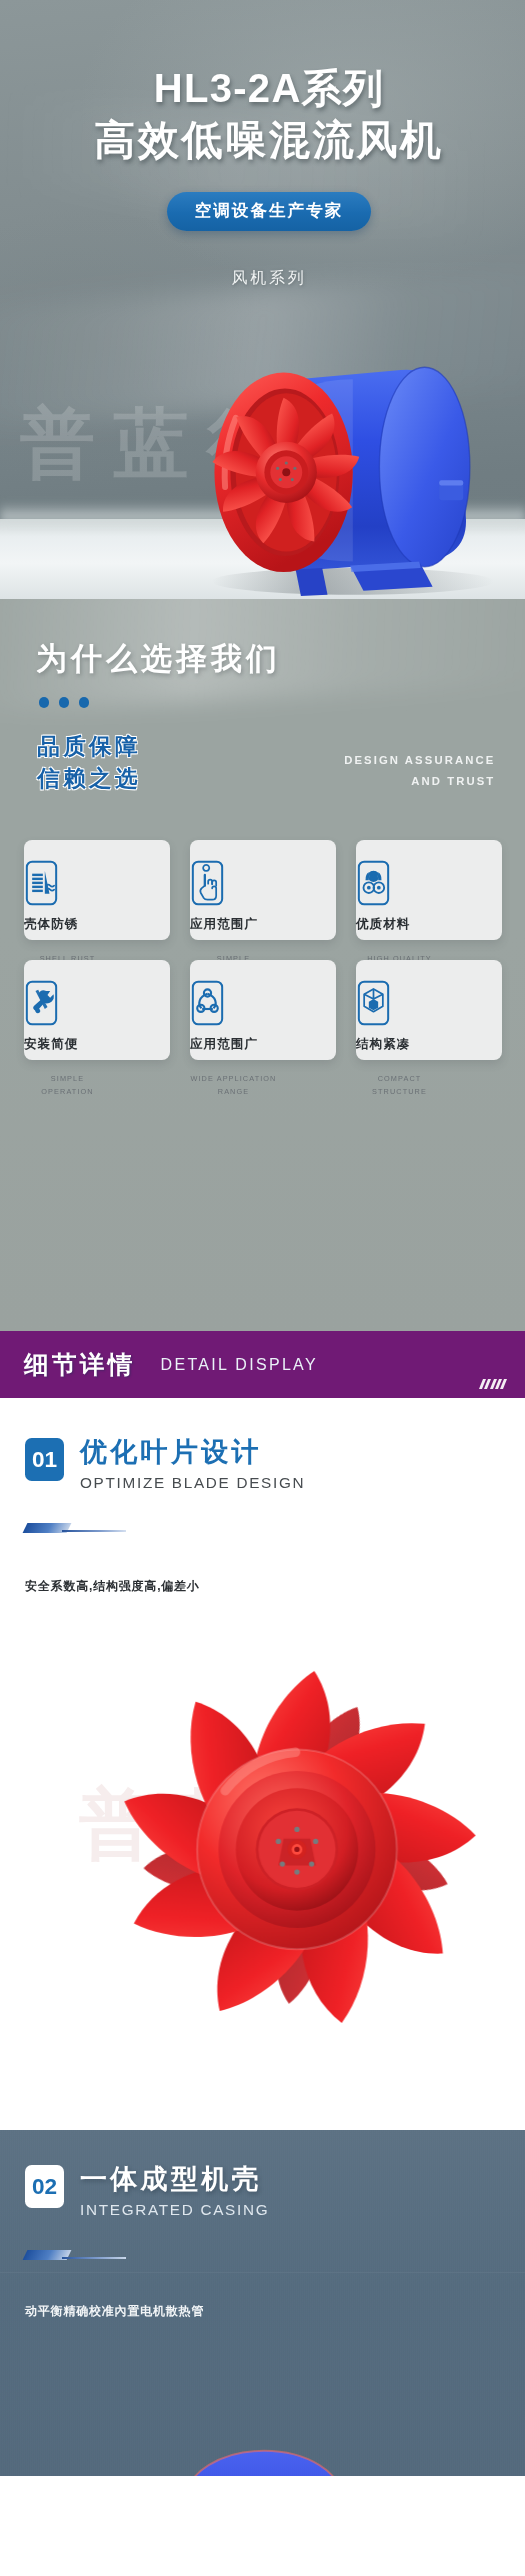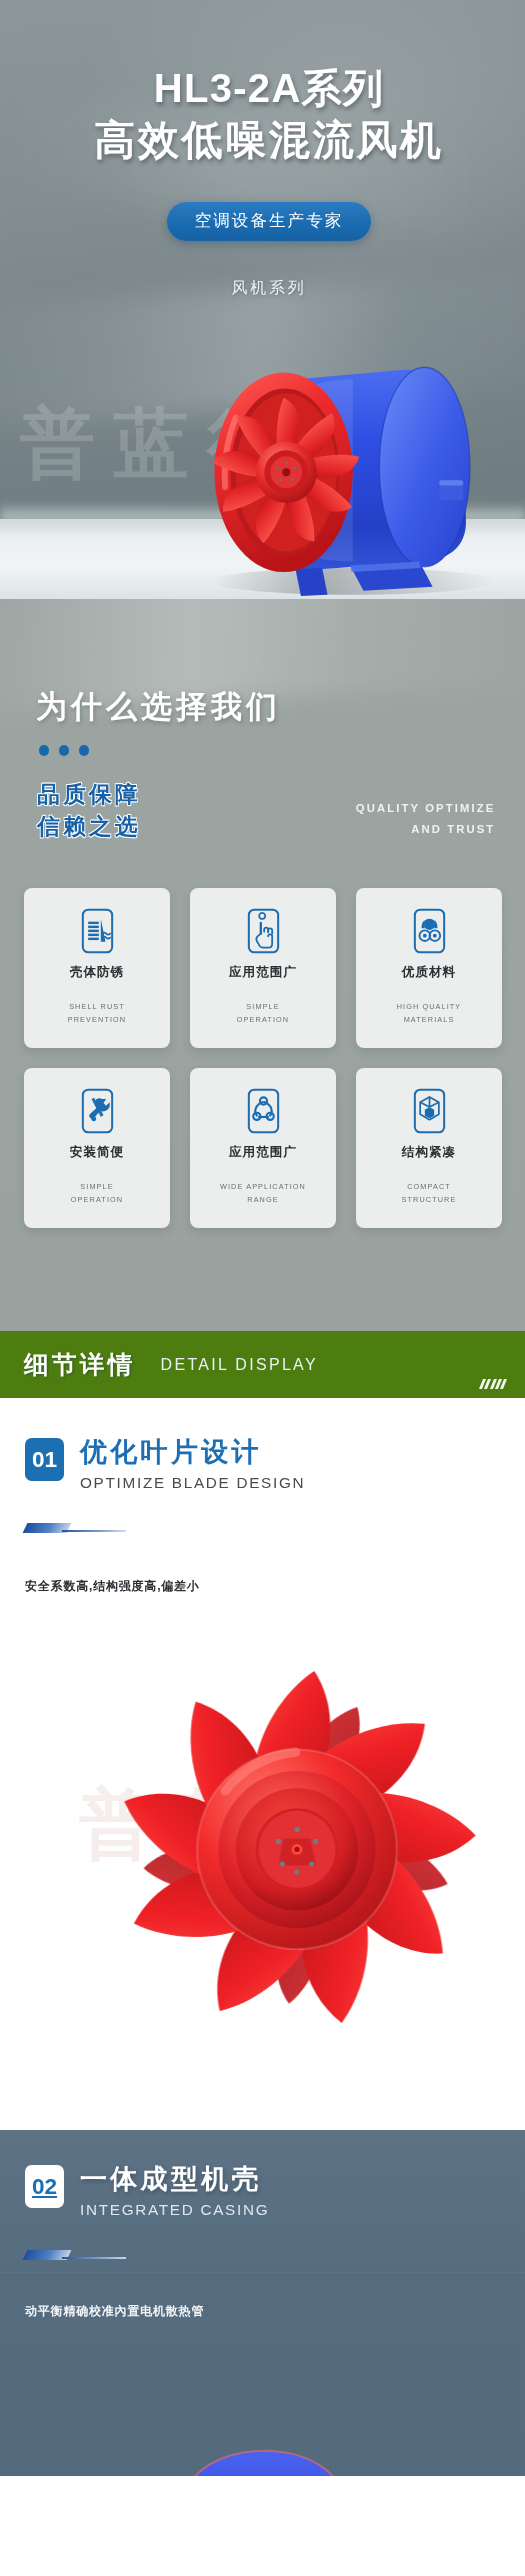--- a/index.html
+++ b/index.html
@@ -38,23 +38,23 @@
     background:linear-gradient(180deg,rgba(210,218,219,0) 0%,rgba(214,222,223,.85) 100%);
     filter:blur(4px);
   }
   .hero-inner { position:relative; z-index:4; text-align:center; padding-top:64px;padding-left:12px; }
   .hero-title {
     font-size:40px; font-weight:700; color:#fff; letter-spacing:1.3px; line-height:1.22;
     text-shadow:1.3px 2.7px 4.7px rgba(40,50,55,.45);
   }
   .hero-title .ln2 { display:block; font-size:41px; letter-spacing:2.7px; margin-top:2.7px; }
   .hero-badge {
-    display:inline-block; margin-top:36px; padding:8px 28px 9.3px;
+    display:inline-block; margin-top:26px; padding:8px 28px 9.3px;
     background:linear-gradient(180deg,#2b7cc0 0%,#1a6bb0 55%,#1562a4 100%);
-    color:#fff; font-size:16.6px; letter-spacing:2px; font-weight:400;
+    color:#fff; font-size:16.6px; letter-spacing:2px; font-weight:700;
     border-radius:24px; box-shadow:0 3.3px 9.3px rgba(20,60,100,.32);
   }
   .hero-sub {
     margin-top:37px; color:#f0f3f3; font-size:16px; letter-spacing:2.7px; font-weight:500;
     text-shadow:0.7px 1.3px 3.3px rgba(40,50,55,.35);
   }
 
   
   .hero-fan { position:absolute; left:153px; top:318px; width:373px; height:286px; z-index:3; }
   .hero-fan svg { width:100%; height:100%; display:block; }
@@ -72,67 +72,67 @@
     position:relative; width:526px; height:732px;
     background:linear-gradient(180deg,#9ba4a1 0%,#9ba4a1 45%,#9aa29f 100%);
     padding:0 24px; overflow:hidden;
   }
   .why-top-sheen {
     position:absolute; left:-5%; top:-27px; width:110%; height:126px;
     background:linear-gradient(95deg,rgba(255,255,255,0) 0%,rgba(255,255,255,.26) 38%,rgba(255,255,255,.10) 66%,rgba(255,255,255,0) 100%);
     filter:blur(10.7px); transform:rotate(-3deg);
   }
   .why h2 {
-    position:relative; z-index:2; padding-top:87px;
+    position:relative; z-index:2; padding-top:39px;
     font-size:31px; font-weight:700; color:#fff; letter-spacing:4px;
     text-shadow:1.3px 2px 4px rgba(60,70,72,.36); margin-left:12px;
   }
   .dots { position:relative; z-index:2; margin:17.3px 0 0 14.6px; display:flex; gap:9.3px; }
   .dots i { width:10.7px; height:10.7px; border-radius:50%; background:#1868ad; display:block; }
   .why-row { position:relative; z-index:2; display:flex; align-items:flex-end;
              justify-content:space-between; margin:22.6px 6.7px 0 13.3px; }
   .why-cn { font-size:22.6px; font-weight:700; color:#1761a8; letter-spacing:3.3px; line-height:1.45;
             text-shadow:0 0 1.3px #fff, 0.7px 0.7px 0 #fff, -0.7px 0.7px 0 #fff, 0.7px -0.7px 0 #fff, -0.7px -0.7px 0 #fff; }
   .why-en { text-align:right; color:#f0f2f2; font-size:11.3px; letter-spacing:2.1px;
             line-height:1.85; font-weight:600; padding-bottom:4px; }
 
   .cards { position:relative; z-index:2; margin-top:44px; display:grid;
            grid-template-columns:repeat(3,1fr); gap:20px 20px; }
   .card {
-    background:#eceded; border-radius:8px; height:160px;
-    display:flex; flex-direction:column; align-items:center; justify-content:flex-start;
+    background:#eceded; border-radius:8px; height:100px;
+    display:flex; flex-direction:column; justify-content:flex-start;
     padding-top:18.6px; box-shadow:0 4px 8px rgba(60,70,72,.16);
   }
   .card-ico { width:35px; height:48px; display:flex; align-items:center; justify-content:center; }
   .card-ico svg { width:35px; height:48px; display:block; }
   .card-cn { margin-top:9.3px; font-size:12.6px; font-weight:700; color:#2a2f33; letter-spacing:1px; }
   .card-en { margin-top:20px; font-size:7.3px; color:#6a7075; letter-spacing:1.1px;
              text-align:center; line-height:1.75; max-width:87px; }
 
   
   .banner {
-    position:relative; width:526px; height:67px; background:#4d7c0f;
+    position:relative; width:526px; height:67px; background:#701a75;
     display:flex; align-items:center; padding:0 24px; overflow:hidden;
   }
   .banner-cn { color:#fff; font-size:24.6px; font-weight:700; letter-spacing:3.3px;
                text-shadow:1.3px 1.3px 2px rgba(10,50,80,.35); }
   .banner-en { color:#eaf2f8; font-size:16px; letter-spacing:2.3px; margin-left:25px; font-weight:500; }
   .banner-slashes { position:absolute; right:21px; bottom:9.3px; display:flex; gap:2.7px; }
   .banner-slashes i { display:block; width:2.7px; height:10px; background:#fff; transform:skewX(-22deg); opacity:.92; }
 
   
   .sec01 { position:relative; width:498px; height:732px; background:#fff; overflow:hidden; }
   .sec-head { display:flex; align-items:flex-start; padding:40px 0 0 25px; }
   .num-badge {
     width:39px; height:43px; border-radius:6.7px; flex:none;
     display:flex; align-items:center; justify-content:center;
     font-size:22.6px; font-weight:700; letter-spacing:0px;
   }
   .num-badge.fill { background:#1c6fb3; color:#fff; }
-  .num-badge.ghost { background:#fff; color:#1c6fb3;text-decoration:underline; }
+  .num-badge.ghost { background:#fff; color:#1c6fb3; }
   .sec-titles { margin-left:16px; padding-top:1.3px; }
   .sec-cn { font-size:27px; font-weight:700; letter-spacing:3.3px; line-height:1.02; }
   .sec-en { font-size:15.3px; letter-spacing:1.7px; margin-top:6.7px; font-weight:400; }
   .sec01 .sec-cn { color:#1c6fb3; }
   .sec01 .sec-en { color:#474c50; }
   .divider { position:relative; margin:31px 0 0 25px; width:101px; height:10px; }
   .divider .slab {
     position:absolute; left:0; top:0; width:44px; height:10px;
     background:linear-gradient(90deg,#1d4f9e 0%,#4f7fc4 55%,#c3d2e8 100%);
     transform:skewX(-26deg);
@@ -299,21 +299,21 @@
       <i></i>
       <i></i>
     </div>
 
     <div class="why-row">
       <div class="why-cn">
         <div>品质保障</div>
         <div>信赖之选</div>
       </div>
       <div class="why-en">
-        <div>QUALITY OPTIMIZE</div>
+        <div>DESIGN ASSURANCE</div>
         <div>AND TRUST</div>
       </div>
     </div>
 
     <div class="cards">
 
       <div class="card">
         <div class="card-ico">
           <svg viewBox="0 0 52 72">
             <rect x="4" y="4" width="44" height="64" rx="8" fill="none" stroke="#1b6cb0" stroke-width="3"></rect>

